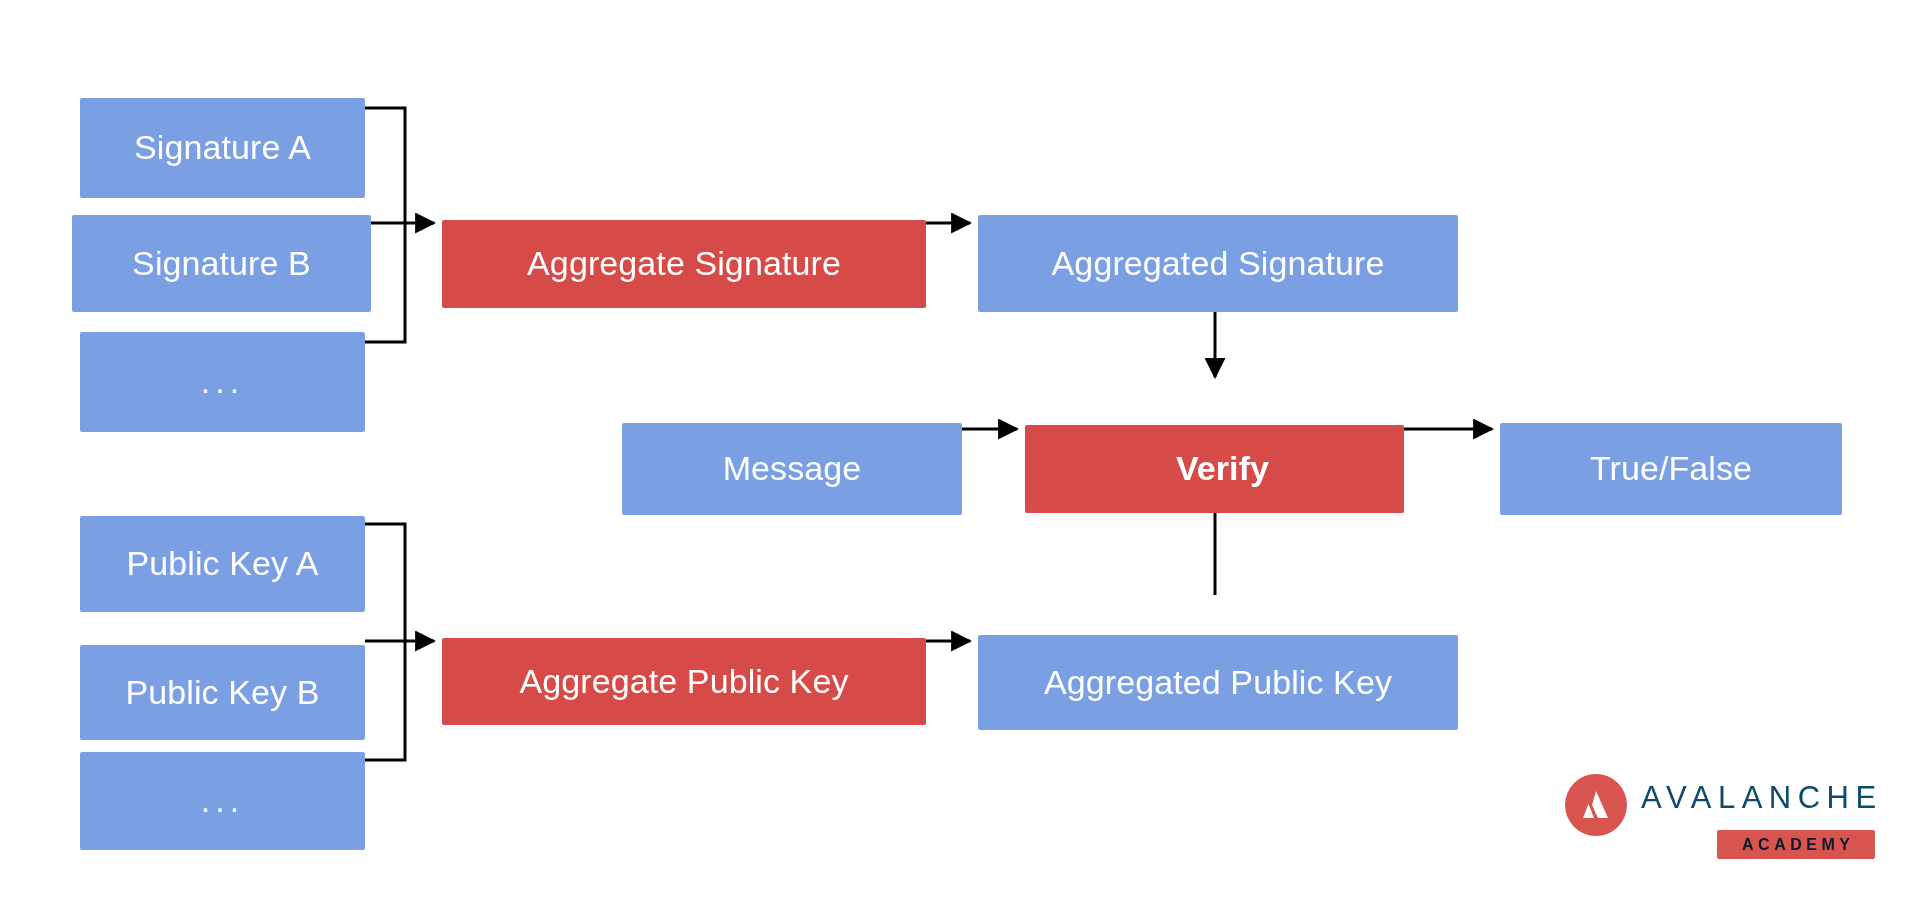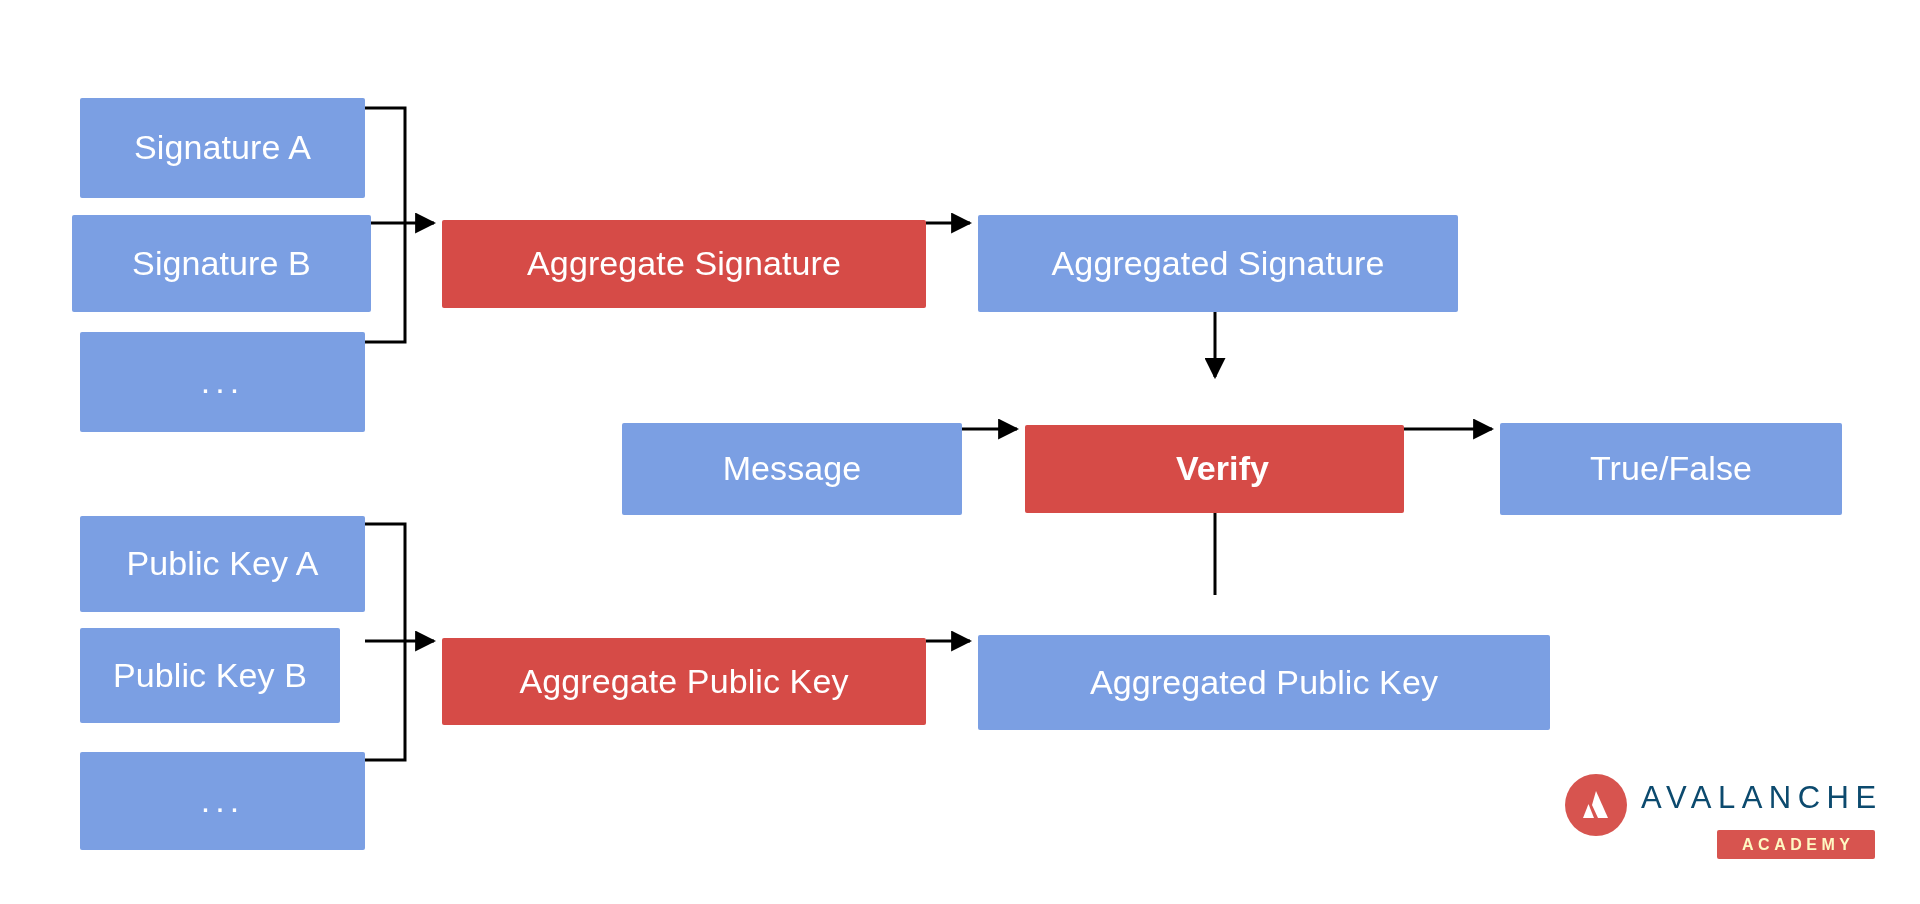--- a/index.html
+++ b/index.html
@@ -87,21 +87,21 @@
     position: absolute;
     left: 152px;
     top: 58px;
     width: 158px;
     height: 29px;
     background: #d7544f;
     border-radius: 2px;
     display: flex;
     align-items: center;
     justify-content: center;
-    color: #fef9c3;
+    color: #0f172a;
     font-size: 16px;
     font-weight: 700;
     letter-spacing: 4.5px;
     text-indent: 4.5px;
     white-space: nowrap;
   }
 </style>
 </head>
 <body>
 
@@ -158,33 +158,33 @@
   </div>
 
   <div class="node blue" style="left:978px; top:175px; width:480px; height:97px;text-align:right;">
     <span>Aggregated Signature</span>
   </div>
 
   <div class="node blue" style="left:80px; top:476px; width:285px; height:96px;">
     <span>Public Key A</span>
   </div>
 
-  <div class="node blue" style="left:80px; top:588px; width:260px; height:95px;">
+  <div class="node blue" style="left:80px; top:605px; width:285px; height:95px;">
     <span>Public Key B</span>
   </div>
 
   <div class="node blue ellipsis" style="left:80px; top:712px; width:285px; height:98px;">
     <span>...</span>
   </div>
 
   <div class="node red" style="left:442px; top:598px; width:484px; height:87px;">
     <span>Aggregate Public Key</span>
   </div>
 
-  <div class="node blue" style="left:978px; top:595px; width:572px; height:95px;">
+  <div class="node blue" style="left:978px; top:595px; width:480px; height:95px;">
     <span>Aggregated Public Key</span>
   </div>
 
   <div class="node blue" style="left:622px; top:383px; width:340px; height:92px;">
     <span>Message</span>
   </div>
 
   <div class="node red bold" style="left:1025px; top:385px; width:379px; height:88px;">
     <span>Verify</span>
   </div>

